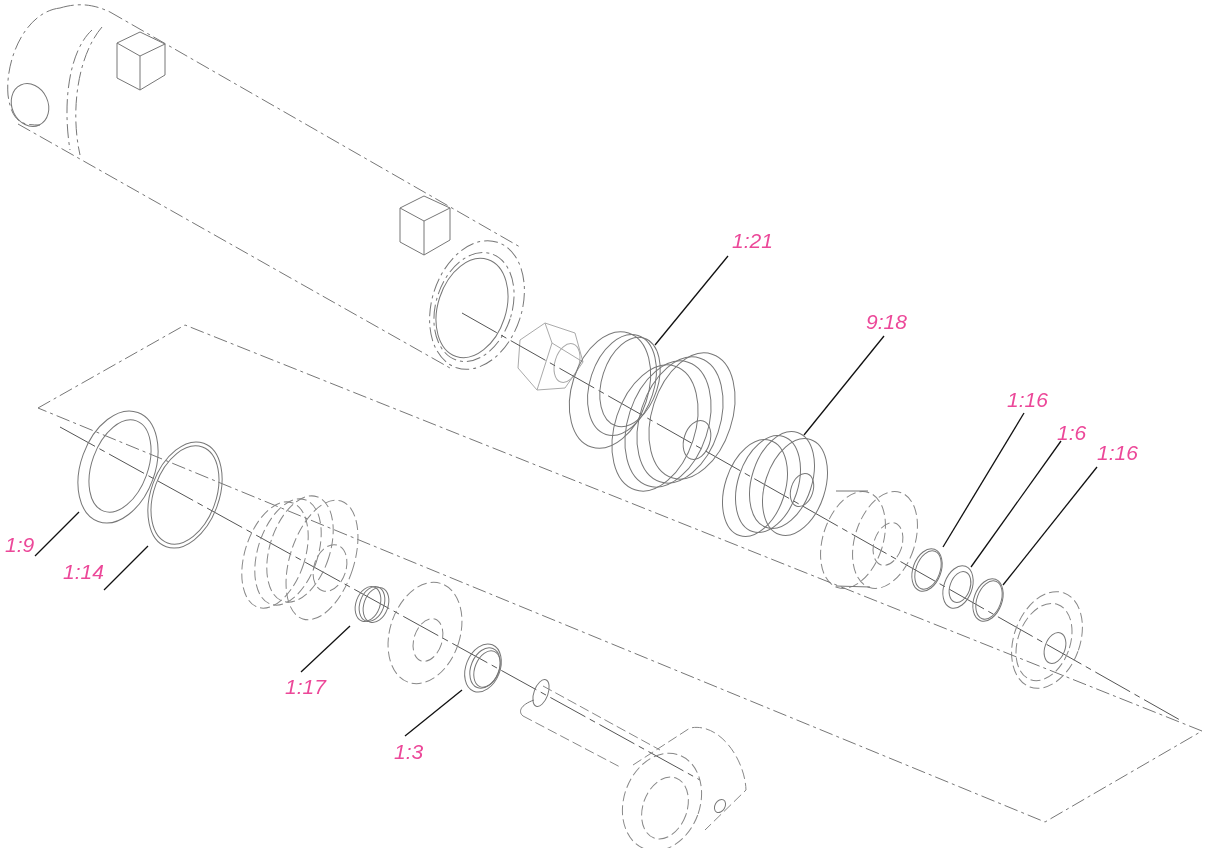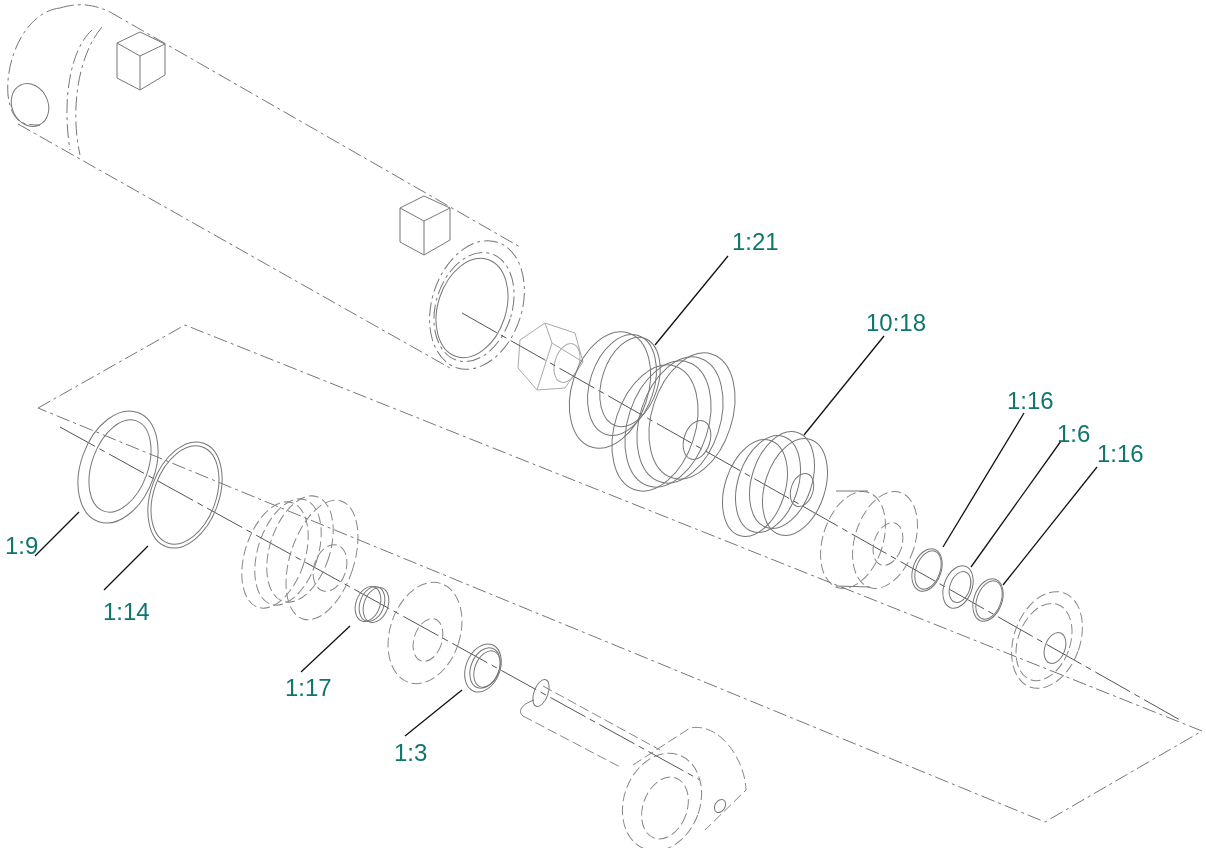--- a/index.html
+++ b/index.html
@@ -5,21 +5,21 @@
   html, body { margin: 0; padding: 0; background: #ffffff; }
   body { width: 1206px; height: 848px; overflow: hidden; position: relative; font-family: "Liberation Sans", sans-serif; }
   #canvas { position: absolute; left: 0; top: 0; width: 1206px; height: 848px; }
   svg { position: absolute; left: 0; top: 0; }
   .part { fill: none; stroke: #777; stroke-width: 1; }
   .dash { fill: none; stroke: #777; stroke-width: 1; stroke-dasharray: 14 4 3 4; }
   .dash2 { fill: none; stroke: #888; stroke-width: 1; stroke-dasharray: 10 4; }
   .light { fill: none; stroke: #aaa; stroke-width: 1; }
   .axis { fill: none; stroke: #555; stroke-width: 1; }
   .leader { stroke: #111; stroke-width: 1.3; }
-  .callout { position: absolute; font-size: 24px; color: #0f766e; line-height: 1; white-space: nowrap; }
+  .callout { position: absolute; font-size: 21px; color: #ec4899; line-height: 1; white-space: nowrap; font-style: italic; }
 </style>
 </head>
 <body>
 
 <div id="canvas">
 <svg width="1206" height="848" viewBox="0 0 1206 848">
 
   <g>
     <path class="dash" d="M60 8 C 25 12, 5 60, 8 95 C 12 125, 25 125, 40 125"></path>
     <path class="dash" d="M60 8 C 80 2, 95 5, 110 12"></path>
@@ -159,21 +159,21 @@
     <line class="leader" x1="1061" y1="441" x2="971" y2="567"></line>
     <line class="leader" x1="1097" y1="467" x2="1003" y2="585"></line>
     <line class="leader" x1="35" y1="556" x2="79" y2="512"></line>
     <line class="leader" x1="104" y1="590" x2="148" y2="546"></line>
     <line class="leader" x1="301" y1="672" x2="350" y2="626"></line>
     <line class="leader" x1="405" y1="736" x2="462" y2="690"></line>
   </g>
 </svg>
 
 <div class="callout" style="left:732px;top:230px;">1:21</div>
-<div class="callout" style="left:866px;top:311px;">10:18</div>
+<div class="callout" style="left:866px;top:311px;">9:18</div>
 <div class="callout" style="left:1007px;top:389px;">1:16</div>
 <div class="callout" style="left:1057px;top:416px;margin-top:6px;">1:6</div>
 <div class="callout" style="left:1097px;top:442px;">1:16</div>
 <div class="callout" style="left:5px;top:534px;">1:9</div>
-<div class="callout" style="left:63px;top:600px;margin-left:40px;">1:14</div>
+<div class="callout" style="left:63px;top:561px;">1:14</div>
 <div class="callout" style="left:265px;top:676px;margin-left:20px;">1:17</div>
 <div class="callout" style="left:394px;top:741px;">1:3</div>
 </div>
 
 </body></html>

